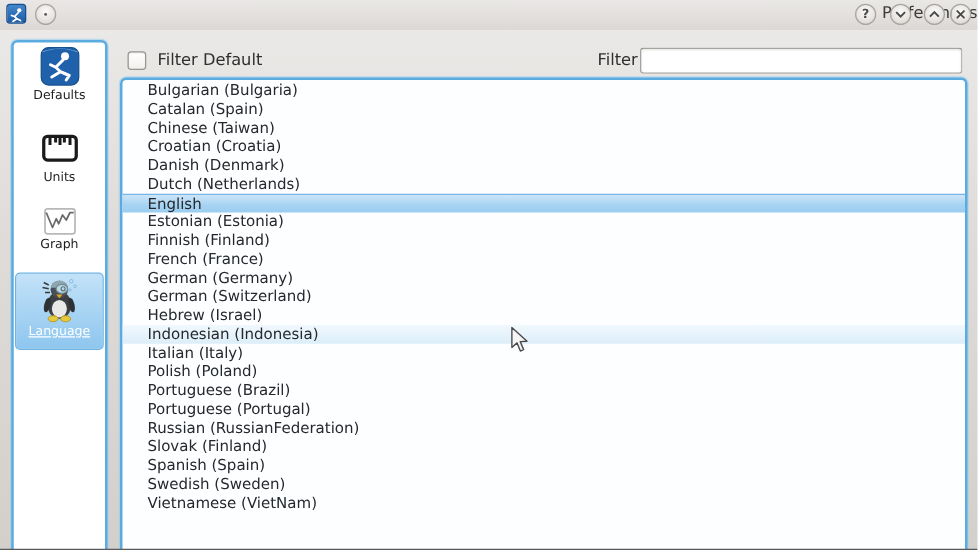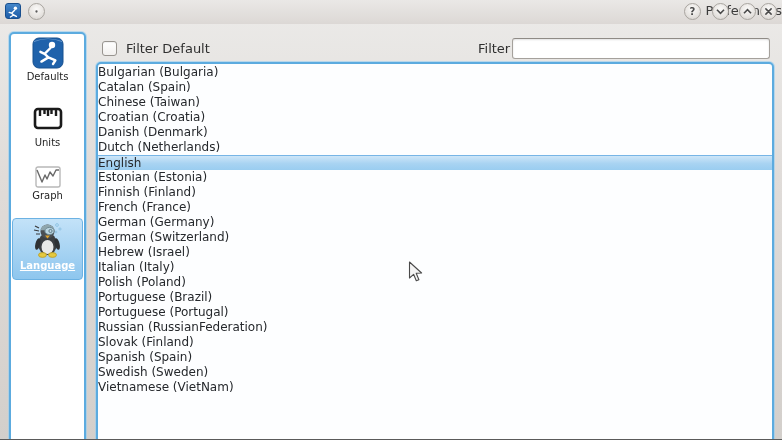--- a/index.html
+++ b/index.html
@@ -52,32 +52,32 @@
     position:absolute; left:9px; top:32px; width:77px; height:420px;
     background:#ffffff; border:2px solid #5cabdf; border-radius:5px;
     box-shadow:0 0 0 1px rgba(150,205,240,.6);
   }
   .side-item { position:absolute; left:1px; right:1px; text-align:center; cursor:default; }
   .side-item .lbl { font-size:10px; color:#1e1e1e; display:block; margin-top:2px; }
   .side-item.selected {
     background:linear-gradient(#c3e2f8, #8ec6ee);
     border:1px solid #6cb2e3; border-radius:4px;
   }
-  .side-item.selected .lbl { color:#ffffff; text-decoration:underline;font-weight:bold; }
+  .side-item.selected .lbl { color:#ffffff; text-decoration:underline; }
   .side-item svg { display:block; margin:0 auto; }
   
   .lang-list {
     position:absolute; left:96px; top:62px; width:678px; height:392px;
     background:#fdfeff; border:2px solid #5cabdf; border-radius:5px;
     box-shadow:0 0 0 1px rgba(150,205,240,.6);
     overflow:hidden; padding-top:1px;
   }
   .row {
     height:15px; line-height:15px; font-size:12px; color:#25282c;
-    padding-left:0; white-space:nowrap; cursor:default;
+    padding-left:20px; white-space:nowrap; cursor:default;
   }
   .row.selected {
     background:linear-gradient(#cde6f8 0%, #a8d3f2 55%, #9acdf0 100%);
     border-top:1px solid #77b5e6; line-height:14px;
   }
   .row.hovered { background:linear-gradient(#f1f8fd, #dceefa); }
   .bottom-edge { position:absolute; left:0; right:0; bottom:0; height:1px; background:#5a5a5a; }
   .cursor { position:absolute; left:408px; top:261px; }
 </style>
 </head>
@@ -188,20 +188,21 @@
   <div class="row">Croatian (Croatia)</div>
   <div class="row">Danish (Denmark)</div>
   <div class="row">Dutch (Netherlands)</div>
   <div class="row selected">English</div>
   <div class="row">Estonian (Estonia)</div>
   <div class="row">Finnish (Finland)</div>
   <div class="row">French (France)</div>
   <div class="row">German (Germany)</div>
   <div class="row">German (Switzerland)</div>
   <div class="row">Hebrew (Israel)</div>
+  <div class="row hovered">Indonesian (Indonesia)</div>
   <div class="row">Italian (Italy)</div>
   <div class="row">Polish (Poland)</div>
   <div class="row">Portuguese (Brazil)</div>
   <div class="row">Portuguese (Portugal)</div>
   <div class="row">Russian (RussianFederation)</div>
   <div class="row">Slovak (Finland)</div>
   <div class="row">Spanish (Spain)</div>
   <div class="row">Swedish (Sweden)</div>
   <div class="row">Vietnamese (VietNam)</div>
 </div>

